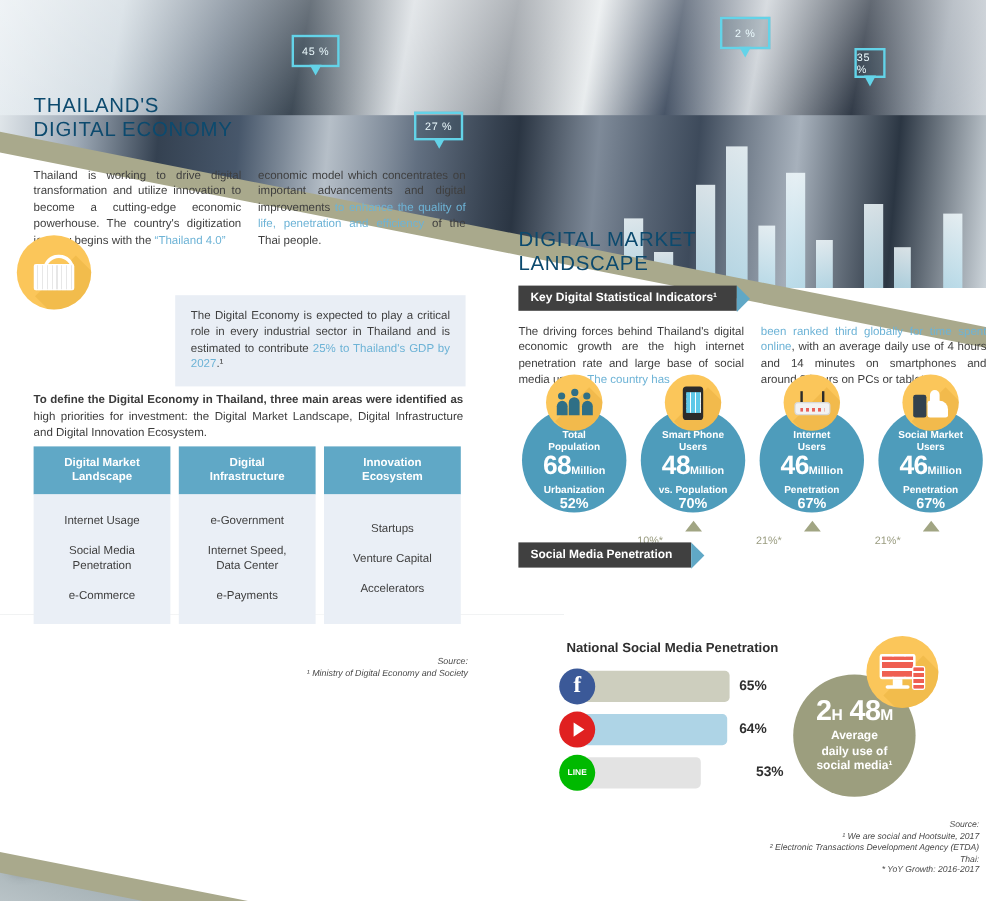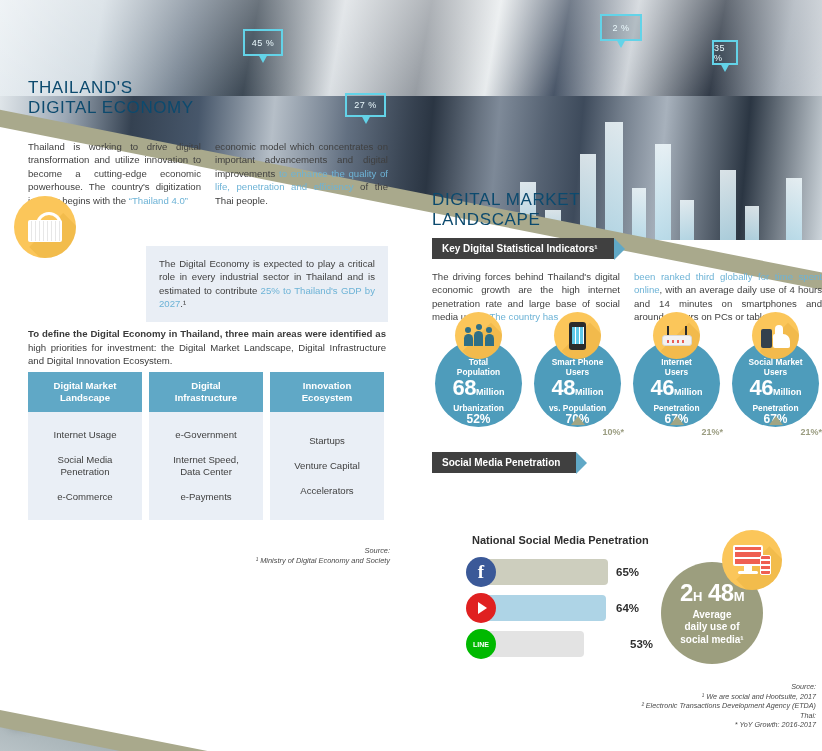--- a/index.html
+++ b/index.html
@@ -217,22 +217,22 @@
   .stat-icon {
     position: absolute; left: 23px; top: 0; width: 47px; height: 47px; border-radius: 50%;
     background: #fbc65a; overflow: hidden; z-index: 3;
     display: flex; align-items: center; justify-content: center;
   }
   .stat-icon:after {
     content:""; position:absolute; right:-20%; bottom:-25%; width:85%; height:85%;
     background: rgba(215,155,40,.26); transform: rotate(45deg);
   }
   .growth {
-    position: absolute; left: 0; top: 104px; width: 93px; text-align: right;
-    color: #9a9c80; font-size: 9px; font-weight: 700;
+    position: absolute; left: 0; top: 122px; width: 93px; text-align: left;
+    color: #9a9c80; font-size: 9px; font-weight: 400;
   }
   .growth .tri {
     width: 0; height: 0; margin: 0 auto 2px; border-left: 7px solid transparent;
     border-right: 7px solid transparent; border-bottom: 9px solid #a1a583;
   }
 
   
   .g-people { position: relative; z-index: 2; width: 30px; height: 20px; }
   .g-people i {
     position: absolute; bottom: 0; width: 9px; height: 12px; background: #2f6f86;

